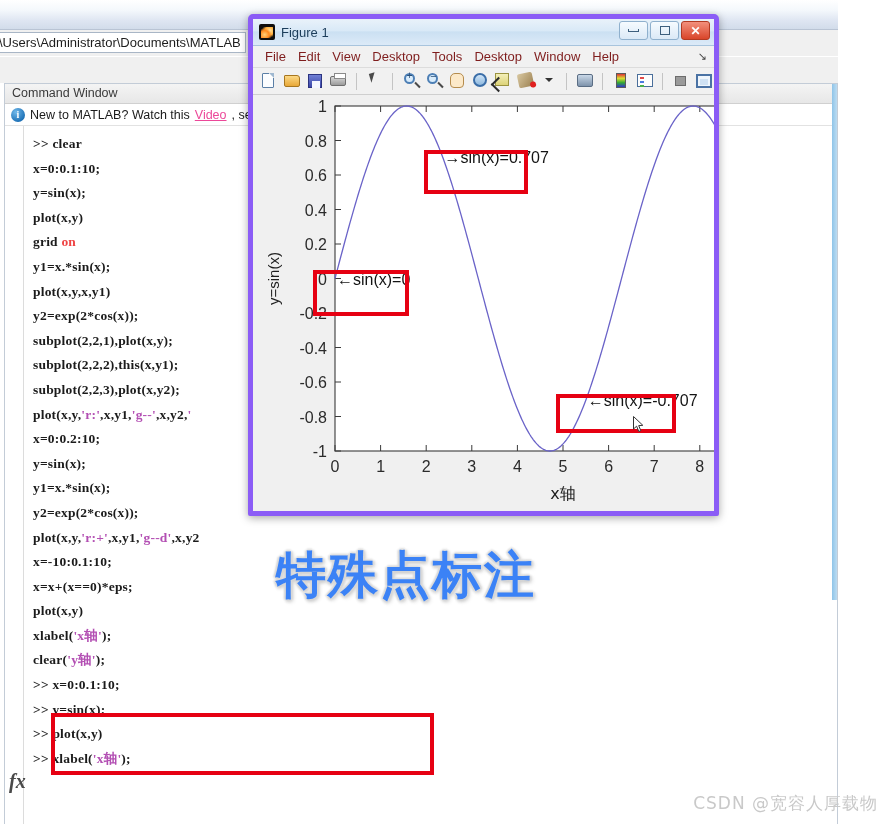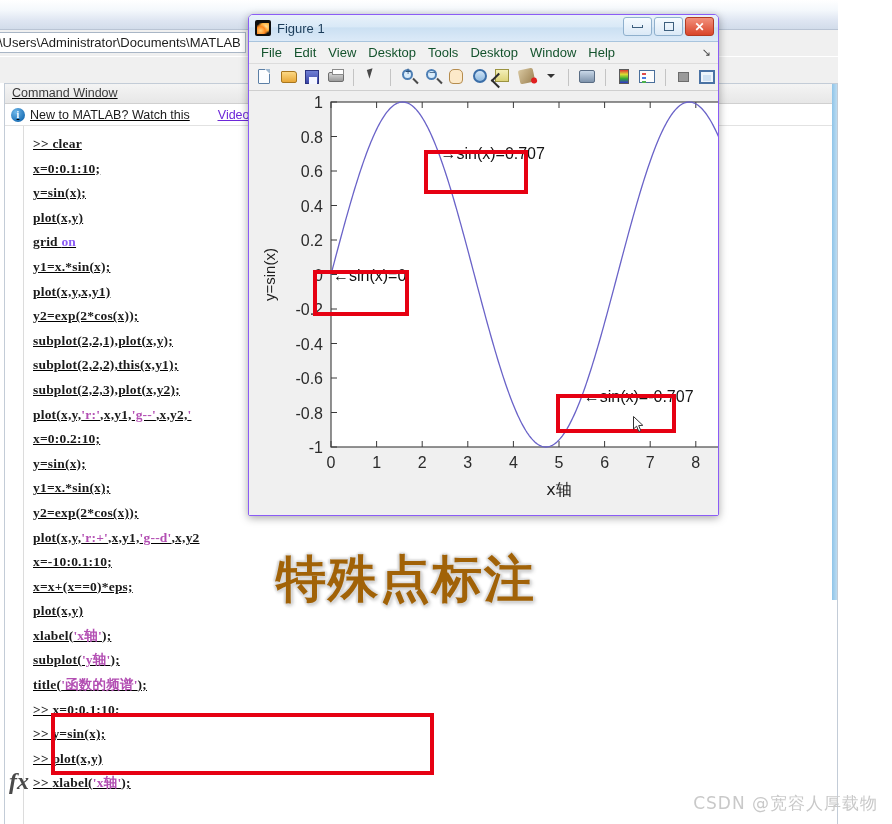--- a/index.html
+++ b/index.html
@@ -33,62 +33,62 @@
     white-space:nowrap; overflow:hidden;
   }
   .ide-gap {
     position:absolute; left:0; top:57px; width:838px; height:26px;
     background:#f0f0f0;
   }
 
   
   .cmdwin {
     position:absolute; left:4px; top:83px; width:834px; height:741px;
-    background:#ffffff; border:1px solid #c3ccd7; border-bottom:none;text-decoration:underline;
+    background:#ffffff; border:1px solid #c3ccd7; border-bottom:none;
   }
   .cmdwin-title {
     height:20px; background:linear-gradient(to bottom,#f4f4f4,#e7e7e7);
     border-bottom:1px solid #d0d0d0;
     font-size:12.5px; color:#3a3a3a; line-height:19px; padding-left:7px;
     white-space:nowrap;
   }
   .cmdwin-notice {
     height:22px; background:#ffffff; border-bottom:1px solid #e2e2e2;
     display:flex; align-items:center; padding-left:6px; gap:5px;
     font-size:12.5px; color:#1a1a1a; white-space:nowrap; overflow:hidden;
   }
   .info-icon {
     width:14px; height:14px; border-radius:50%;
     background:radial-gradient(circle at 35% 30%, #6fb8ea, #1b6fb5 75%);
     color:#fff; font-size:10px; font-weight:bold; font-family:"Liberation Serif",serif;
     display:flex; align-items:center; justify-content:center; flex:0 0 auto;
   }
-  .notice-link { color:#6d28d9; text-decoration:underline;margin-left:23px; }
+  .notice-link { color:#ec4899; text-decoration:underline; }
 
   .cmdwin-body {
     position:relative; height:698px; background:#ffffff;
     padding:6px 16px 0 28px; overflow:hidden;
   }
   .cmd-line {
     font-family:"Liberation Serif", serif;
     font-size:13.5px; font-weight:bold; color:#1b1b1b;
     height:24.6px; line-height:24.6px; white-space:nowrap; letter-spacing:0.2px;
   }
   .cmd-line .prompt { color:#1b1b1b; }
   .cmd-line .str { color:#b34fb3; font-weight:bold; }
-  .cmd-line .kw  { color:#8b5cf6; font-weight:bold; }
+  .cmd-line .kw  { color:#ef4444; font-weight:bold; }
 
   
   .cmd-rule {
     position:absolute; left:18px; top:0; width:1px; height:698px; background:#dcdcdc;
   }
   .fx-icon {
     position:absolute; left:4px; bottom:32px; width:22px; height:22px;
     font-family:"Liberation Serif", serif; font-style:italic; font-weight:bold;
-    font-size:24px; color:#4a4a4a; line-height:22px;
+    font-size:20px; color:#4a4a4a; line-height:22px;
   }
 
   
   .red-box-cmd {
     position:absolute; left:51px; top:713px; width:383px; height:62px;
     border:4px solid #e60012; background:transparent; z-index:40;
   }
 
   
   .ide-right-blank {
@@ -96,21 +96,21 @@
   }
   .ide-right-edge {
     position:absolute; left:832px; top:84px; width:5px; height:516px;
     background:linear-gradient(to right,#8fc4e8,#bcdcf2);
   }
 
   
   #figure-window {
     position:absolute; left:248px; top:14px; width:471px; height:502px;
     background:#f0f0f0;
-    border:1px solid #8b5cf6;
+    border:5px solid #8b5cf6;
     border-radius:5px 5px 2px 2px;
     box-shadow:0 2px 9px rgba(0,0,0,0.35);
     overflow:hidden;
     z-index:20;
   }
   .fig-titlebar {
     height:27px;
     background:linear-gradient(to bottom,#e9f2fa 0%,#d9e9f7 45%,#cbe0f2 50%,#dceaf8 100%);
     border-bottom:1px solid #a8c4dd;
     display:flex; align-items:center; padding:0 4px 0 6px;
@@ -136,21 +136,21 @@
   .win-btn.close { background:linear-gradient(to bottom,#f2907c,#d9452a); border-color:#b23a22; }
   .wb-glyph { font-size:11px; color:#23415c; line-height:1; }
   .win-btn.close .wb-glyph { color:#ffffff; font-weight:bold; font-size:12px; }
   .wb-min { width:11px; height:3px; border:1px solid #3d5f7d; border-top:none; }
   .wb-max { width:10px; height:9px; border:1.5px solid #3d5f7d; }
 
   .fig-menubar {
     height:22px; background:#f1f1f1; border-bottom:1px solid #dcdcdc;
     display:flex; align-items:center; padding-left:6px; position:relative;
   }
-  .menu-item { font-size:13px; color:#14532d; padding:0 6px; line-height:20px; }
+  .menu-item { font-size:13px; color:#7f1d1d; padding:0 6px; line-height:20px; }
   .menu-dock-arrow {
     position:absolute; right:7px; top:4px; font-size:11px; color:#444;
   }
 
   .fig-toolbar {
     height:27px; background:#f1f1f1; border-bottom:1px solid #cfcfcf;
     display:flex; align-items:center; padding-left:5px; gap:2px;
   }
   .tb-btn { width:22px; height:22px; position:relative; display:inline-block; }
   .tb-sep { width:1px; height:17px; background:#c4c4c4; margin:0 5px; }
@@ -196,22 +196,22 @@
   }
 
   
   .chart-cursor {
     position:absolute; left:633px; top:416px; width:12px; height:18px; z-index:31;
   }
 
   
   #red-heading {
     position:absolute; left:276px; top:548px; width:290px; height:62px;
-    font-family:Liberation Sans, sans-serif;
-    font-size:50px; font-weight:bold; color:#a16207;
+    font-family:Liberation Mono, monospace;
+    font-size:50px; font-weight:bold; color:#3b82f6;
     letter-spacing:2px; line-height:62px; white-space:nowrap;
     text-shadow: -2px 0 2px #d8d8d8, 2px 0 2px #d8d8d8, 0 2px 3px #cfcfcf,
                  0 -2px 2px #e4e4e4, 2px 2px 4px #c9c9c9;
     z-index:25;
   }
 
   
   #watermark {
     position:absolute; right:14px; bottom:9px;
     font-family:"DejaVu Sans", sans-serif;
@@ -256,22 +256,21 @@
           <div class="cmd-line"><span class="">plot(x,y,</span><span class="str">'r:'</span><span class="">,x,y1,</span><span class="str">'g--'</span><span class="">,x,y2,</span><span class="str">'</span></div>
           <div class="cmd-line"><span class="">x=0:0.2:10;</span></div>
           <div class="cmd-line"><span class="">y=sin(x);</span></div>
           <div class="cmd-line"><span class="">y1=x.*sin(x);</span></div>
           <div class="cmd-line"><span class="">y2=exp(2*cos(x));</span></div>
           <div class="cmd-line"><span class="">plot(x,y,</span><span class="str">'r:+'</span><span class="">,x,y1,</span><span class="str">'g--d'</span><span class="">,x,y2</span></div>
           <div class="cmd-line"><span class="">x=-10:0.1:10;</span></div>
           <div class="cmd-line"><span class="">x=x+(x==0)*eps;</span></div>
           <div class="cmd-line"><span class="">plot(x,y)</span></div>
           <div class="cmd-line"><span class="">xlabel(</span><span class="str">'x轴'</span><span class="">);</span></div>
-          <div class="cmd-line"><span class="">subplot(</span><span class="str">'y轴'</span><span class="">);</span></div>
-          <div class="cmd-line"><span class="">title(</span><span class="str">'函数的频谱'</span><span class="">);</span></div>
+          <div class="cmd-line"><span class="">clear(</span><span class="str">'y轴'</span><span class="">);</span></div>
           <div class="cmd-line"><span class="prompt">&gt;&gt; </span><span class="">x=0:0.1:10;</span></div>
           <div class="cmd-line"><span class="prompt">&gt;&gt; </span><span class="">y=sin(x);</span></div>
           <div class="cmd-line"><span class="prompt">&gt;&gt; </span><span class="">plot(x,y)</span></div>
           <div class="cmd-line"><span class="prompt">&gt;&gt; </span><span class="">xlabel(</span><span class="str">'x轴'</span><span class="">);</span></div>
           <div class="cmd-line"></div>
         </div>
       <div class="fx-icon">fx</div>
     </div>
   </div>
 

